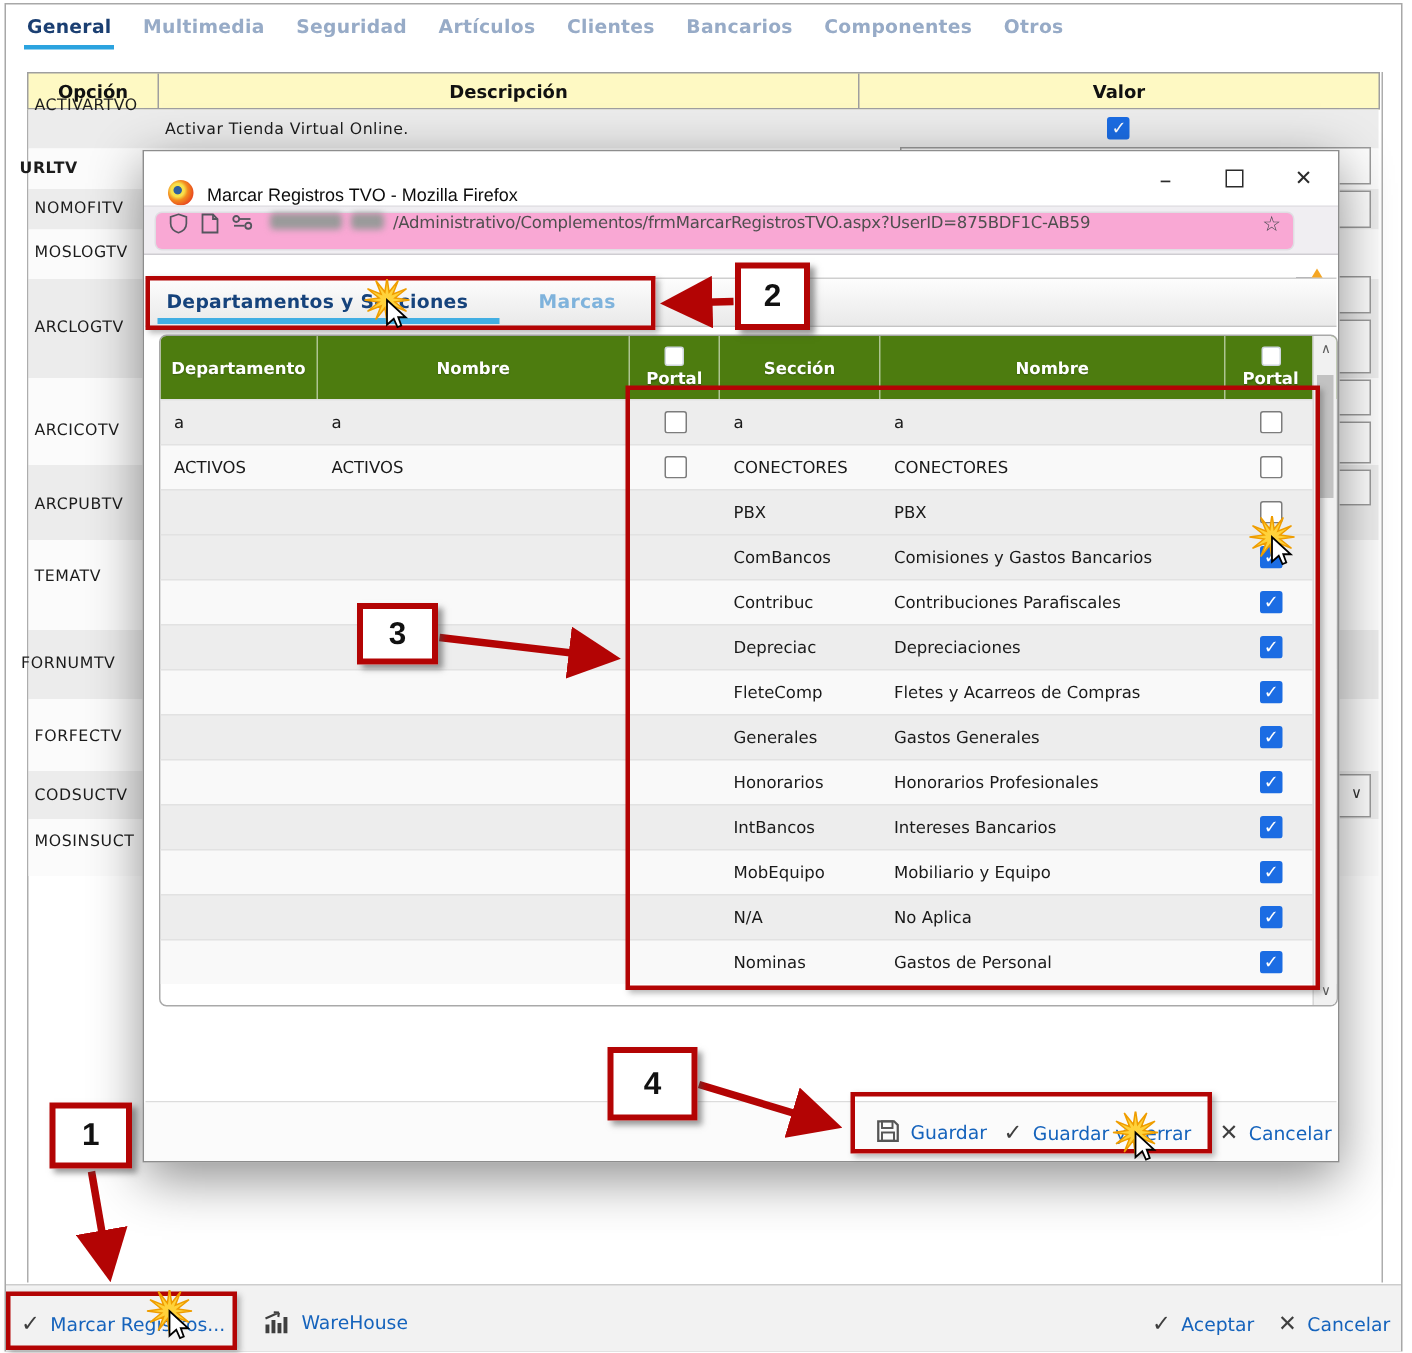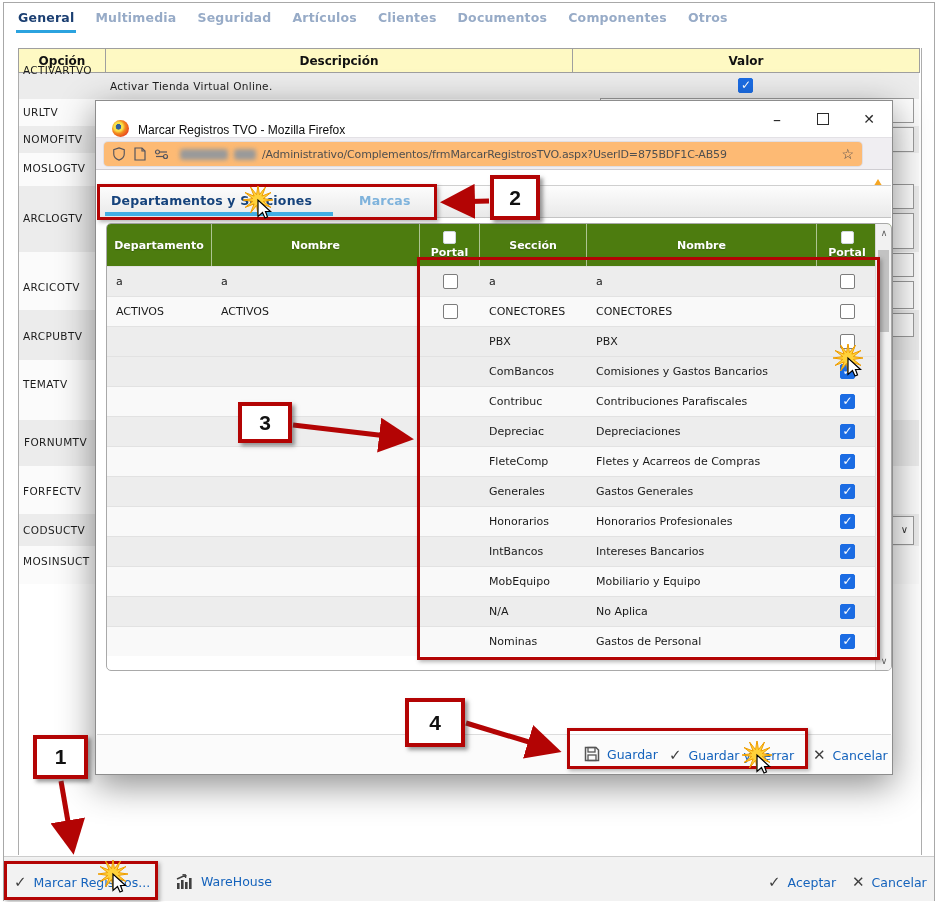--- a/index.html
+++ b/index.html
@@ -37,22 +37,22 @@
   
   .dialog{left:95px;top:100px;width:798px;height:675px;background:#fff;border:1px solid #8d8d8d;
           box-shadow:0 10px 34px rgba(0,0,0,.45);box-sizing:border-box;z-index:10;}
   .titlebar{left:0;top:0;width:100%;height:36px;background:#fff;display:flex;align-items:flex-end;}
   .fx-logo{width:17px;height:17px;border-radius:50%;margin-left:16px;
            background:radial-gradient(circle at 38% 40%,#2f5f9e 0 17%,#f7e04a 21% 30%,#f28a1e 46%,#e8471f 74%,#b5301c 100%);}
   .fx-title{font-family:"Liberation Sans",sans-serif;font-size:12px;color:#0c0c0c;margin-left:9px;}
   .winctl{position:absolute;top:0;height:36px;width:46px;display:flex;align-items:center;justify-content:center;
           color:#2b2b2b;font-size:14px;}
   .urlbar{left:0;top:36px;width:100%;height:33px;background:#f0eef2;border-top:1px solid #e3e1e5;border-bottom:1px solid #cfcdd2;box-sizing:border-box;display:flex;align-items:center;}
-  .urlfield{position:absolute;left:8px;top:4px;height:24px;width:758px;background:#fdba74;border-radius:4px;
-            box-shadow:0 0 0 1px #e0dee3;display:flex;align-items:center;}
+  .urlfield{position:absolute;left:8px;top:4px;height:24px;width:758px;background:#f9a8d4;border-radius:4px;
+            box-shadow:0 0 0 1px #e0dee3;display:flex;align-items:flex-start;}
   .uicon{margin-left:8px;display:inline-flex;}
   .hostblur{height:11px;border-radius:3px;background:#9a9a9a;filter:blur(2px);display:inline-block;}
   .urltext{font-size:11px;color:#4f4f4f;margin-left:6px;white-space:nowrap;letter-spacing:-.15px;}
   .urlstar{position:absolute;right:8px;color:#45454d;font-size:14px;}
   .menu-badge{position:absolute;right:10px;top:43px;width:18px;height:18px;}
   .menu-badge .bar{position:absolute;left:0;width:15px;height:2px;background:#3f3f46;}
   .menu-badge .tri{position:absolute;right:-2px;top:-2px;width:0;height:0;border-left:6px solid transparent;
                    border-right:6px solid transparent;border-bottom:10px solid #f5a623;}
 
   .dlg-tabstrip{left:1px;top:84px;width:794px;height:33px;background:linear-gradient(#fdfdfd,#e9e9e9);
@@ -100,21 +100,21 @@
   
   <div class="abs win-border"></div>
 
   
   <div class="abs main-tabs">
     <div class="mtab active">General</div>
     <div class="mtab">Multimedia</div>
     <div class="mtab">Seguridad</div>
     <div class="mtab">Artículos</div>
     <div class="mtab">Clientes</div>
-    <div class="mtab">Documentos</div>
+    <div class="mtab">Bancarios</div>
     <div class="mtab">Componentes</div>
     <div class="mtab">Otros</div>
   </div>
 
   
   <div class="abs tbl-outline"></div>
   <div class="abs tbl-head">
     <div class="hc c1">Opción</div>
     <div class="hc c2">Descripción</div>
     <div class="hc c3">Valor</div>
@@ -133,28 +133,28 @@
   <div class="abs band w" style="top:466px;height:48px;"></div>
   <div class="abs band g" style="top:514px;height:32px;"></div>
   <div class="abs band w" style="top:546px;height:38px;"></div>
 
   
   <div class="abs rowtext" style="left:23px;top:64px;">ACTIVARTVO</div>
   <div class="abs rowtext" style="left:110px;top:80px;">Activar Tienda Virtual Online.</div>
   <span class="abs cb checked" style="left:738px;top:78px;"></span>
 
   
-  <div class="abs optlabel" style="left:23px;top:106px;">URLTV</div>
+  <div class="abs optlabel" style="left:13px;top:106px;font-weight:bold;">URLTV</div>
   <div class="abs optlabel" style="left:23px;top:133px;">NOMOFITV</div>
   <div class="abs optlabel" style="left:23px;top:162px;">MOSLOGTV</div>
   <div class="abs optlabel" style="left:23px;top:212px;">ARCLOGTV</div>
   <div class="abs optlabel" style="left:23px;top:281px;">ARCICOTV</div>
   <div class="abs optlabel" style="left:23px;top:330px;">ARCPUBTV</div>
   <div class="abs optlabel" style="left:23px;top:378px;">TEMATV</div>
-  <div class="abs optlabel" style="left:24px;top:436px;">FORNUMTV</div>
+  <div class="abs optlabel" style="left:14px;top:436px;">FORNUMTV</div>
   <div class="abs optlabel" style="left:23px;top:485px;">FORFECTV</div>
   <div class="abs optlabel" style="left:23px;top:524px;">CODSUCTV</div>
   <div class="abs optlabel" style="left:23px;top:555px;">MOSINSUCT</div>
 
   
   <div class="abs sliver-box" style="top:98px;height:25px;"></div>
   <div class="abs sliver-box" style="top:127px;height:25px;"></div>
   <div class="abs sliver-box" style="top:184px;height:25px;"></div>
   <div class="abs sliver-box" style="top:213px;height:36px;"></div>
   <div class="abs sliver-box" style="top:253px;height:24px;"></div>

